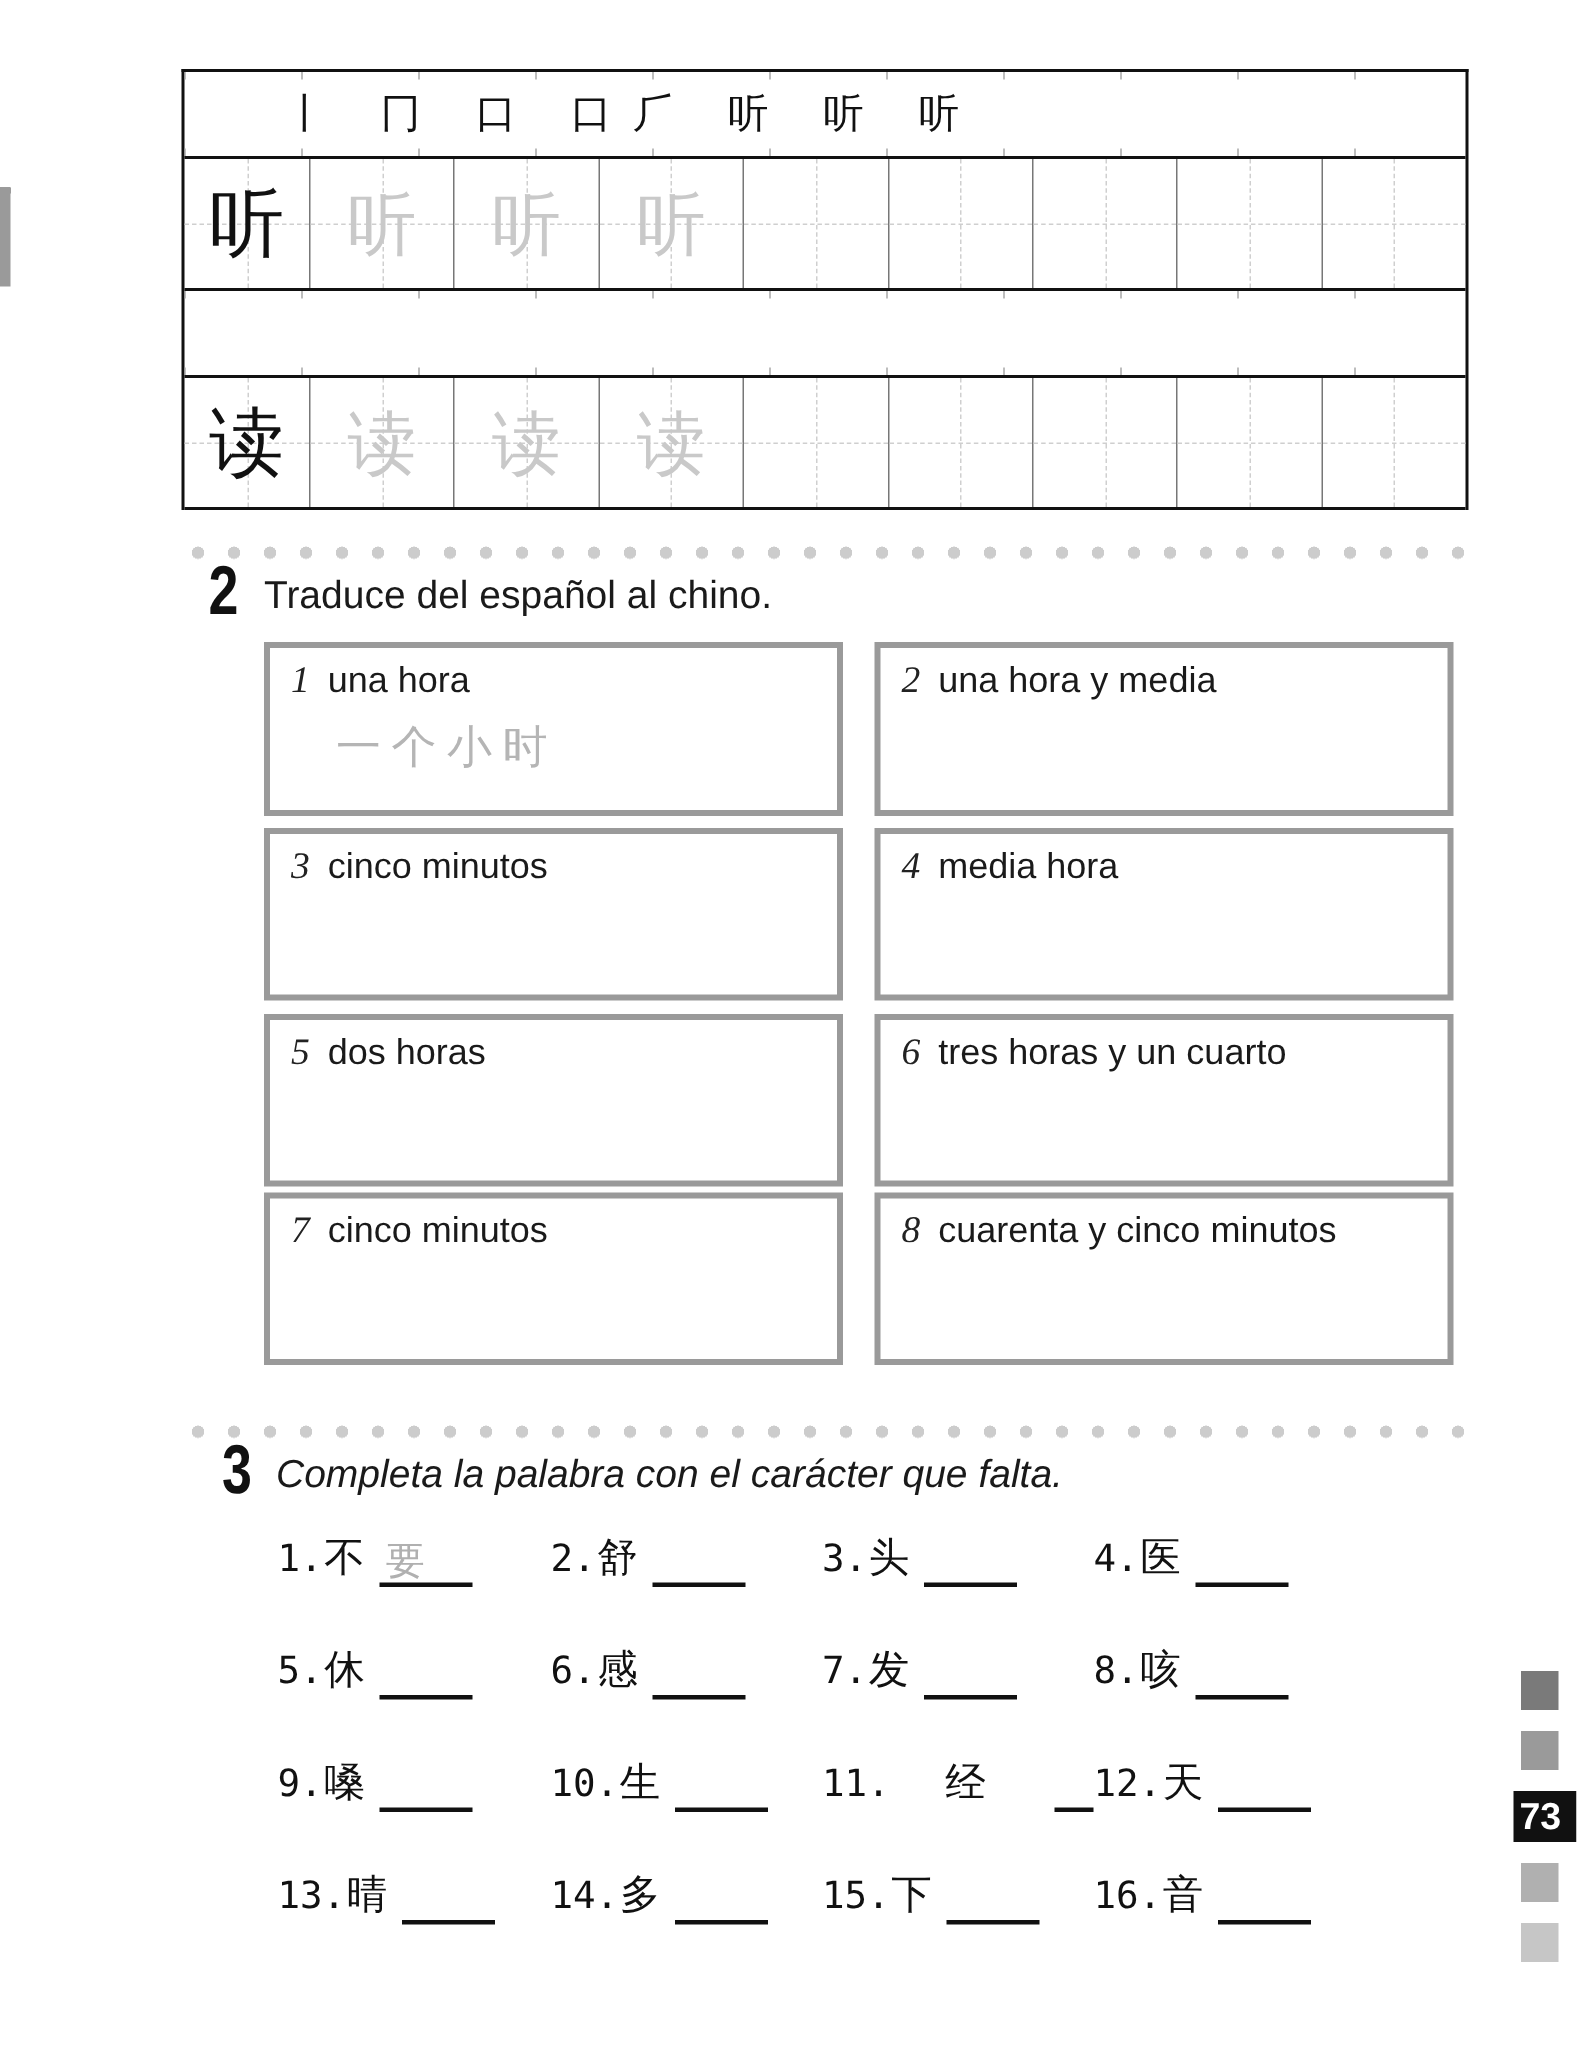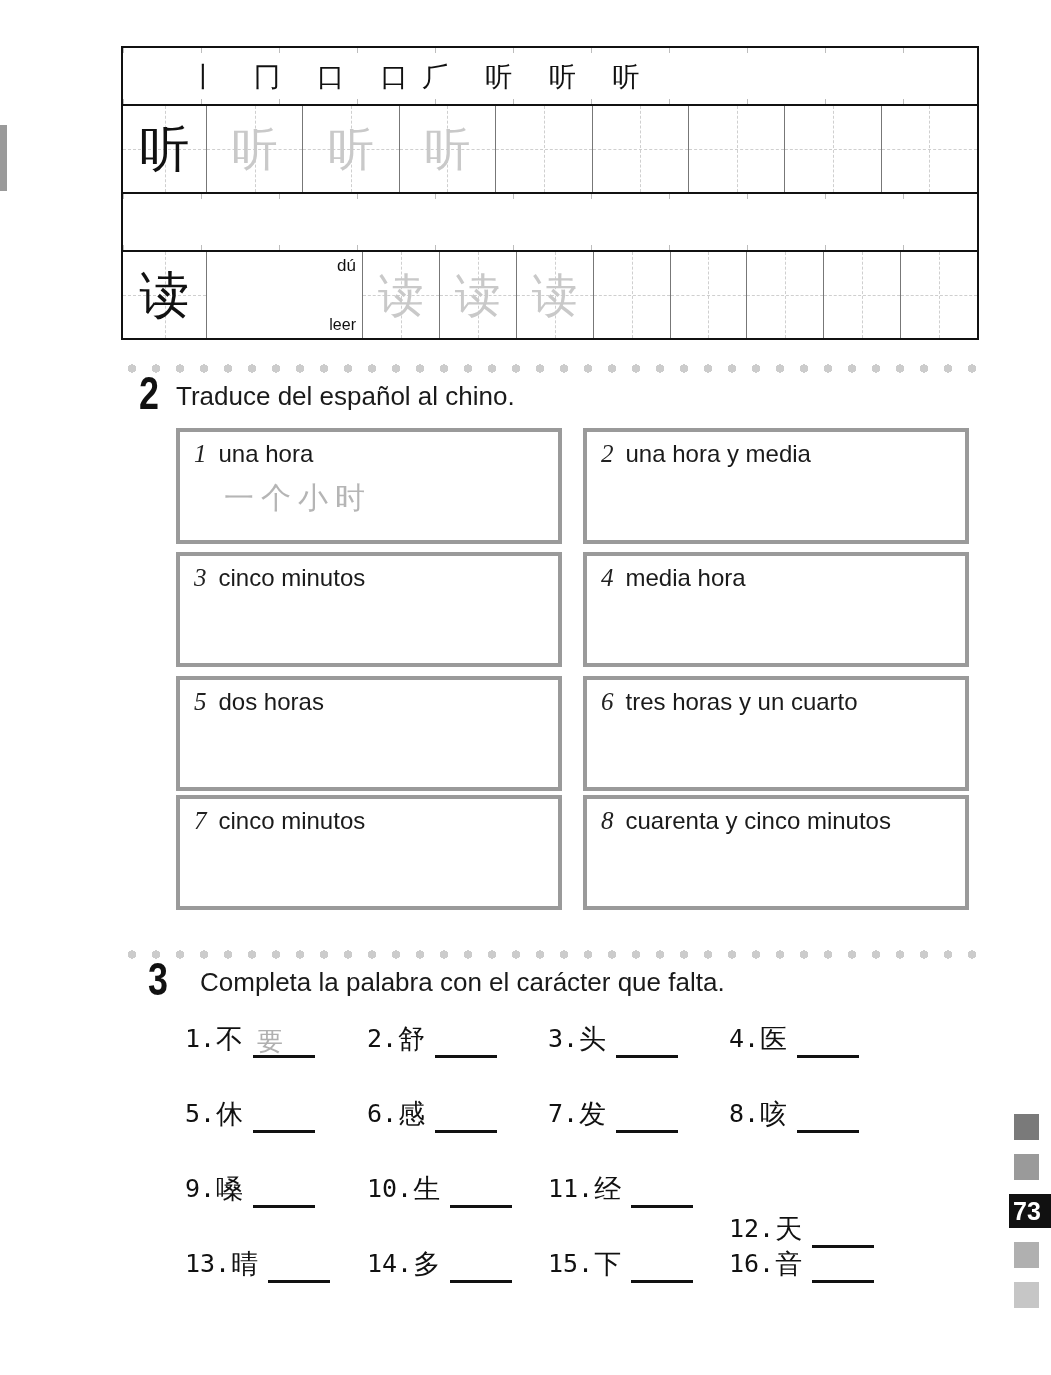--- a/index.html
+++ b/index.html
@@ -333,24 +333,20 @@
   </div>
 
   <div class="stroke-row">
     <div class="tickbar top"></div>
     <div class="tickbar bot"></div>
   </div>
   <div class="write-row">
     <div class="cell-model">
       <span class="model-char">读</span>
     </div>
-    <div class="cell-gloss">
-      <span class="pinyin">dú</span>
-      <span class="meaning">leer</span>
-    </div>
     <div class="cell-practice">
       <span class="trace-char">读</span>
     </div>
     <div class="cell-practice">
       <span class="trace-char">读</span>
     </div>
     <div class="cell-practice">
       <span class="trace-char">读</span>
     </div>
     <div class="cell-practice"></div>
@@ -424,21 +420,21 @@
 <div class="answer-box" style="left:583px; top:795px; width:386px; height:115px;">
   <div class="ab-head">
     <span class="ab-num">8</span>
     <span class="ab-text">cuarenta y cinco minutos</span>
   </div>
   <div class="ab-answer"></div>
 </div>
 
 <div class="dotted-rule" style="left:120px; top:950px; width:856px;"></div>
 <div class="section-num" style="left:148px; top:956px;">3</div>
-<div class="section-title" style="left:200px; top:967px;">Completa la palabra con el carácter que falta.</div>
+<div class="section-title" style="left:184px; top:967px;font-style:italic;">Completa la palabra con el carácter que falta.</div>
 
 <div class="fill-grid">
   <div class="fill-row">
     <div class="fill-item" style="width:182px;">
       <span class="fi-label">1.</span>
       <span class="fi-char">不</span>
       <span class="fi-blank">
         <span class="fi-filled">要</span>
       </span>
     </div>
@@ -504,28 +500,28 @@
         <span class="fi-filled"></span>
       </span>
     </div>
     <div class="fill-item" style="width:181px;">
       <span class="fi-label">10.</span>
       <span class="fi-char">生</span>
       <span class="fi-blank">
         <span class="fi-filled"></span>
       </span>
     </div>
-    <div class="fill-item" style="width:181px;">
+    <div class="fill-item" style="width:181px;gap:36px;">
       <span class="fi-label">11.</span>
       <span class="fi-char">经</span>
       <span class="fi-blank">
         <span class="fi-filled"></span>
       </span>
     </div>
-    <div class="fill-item" style="width:156px;margin-top:40px;">
+    <div class="fill-item" style="width:156px;">
       <span class="fi-label">12.</span>
       <span class="fi-char">天</span>
       <span class="fi-blank">
         <span class="fi-filled"></span>
       </span>
     </div>
   </div>
 
   <div class="fill-row">
     <div class="fill-item" style="width:182px;">

